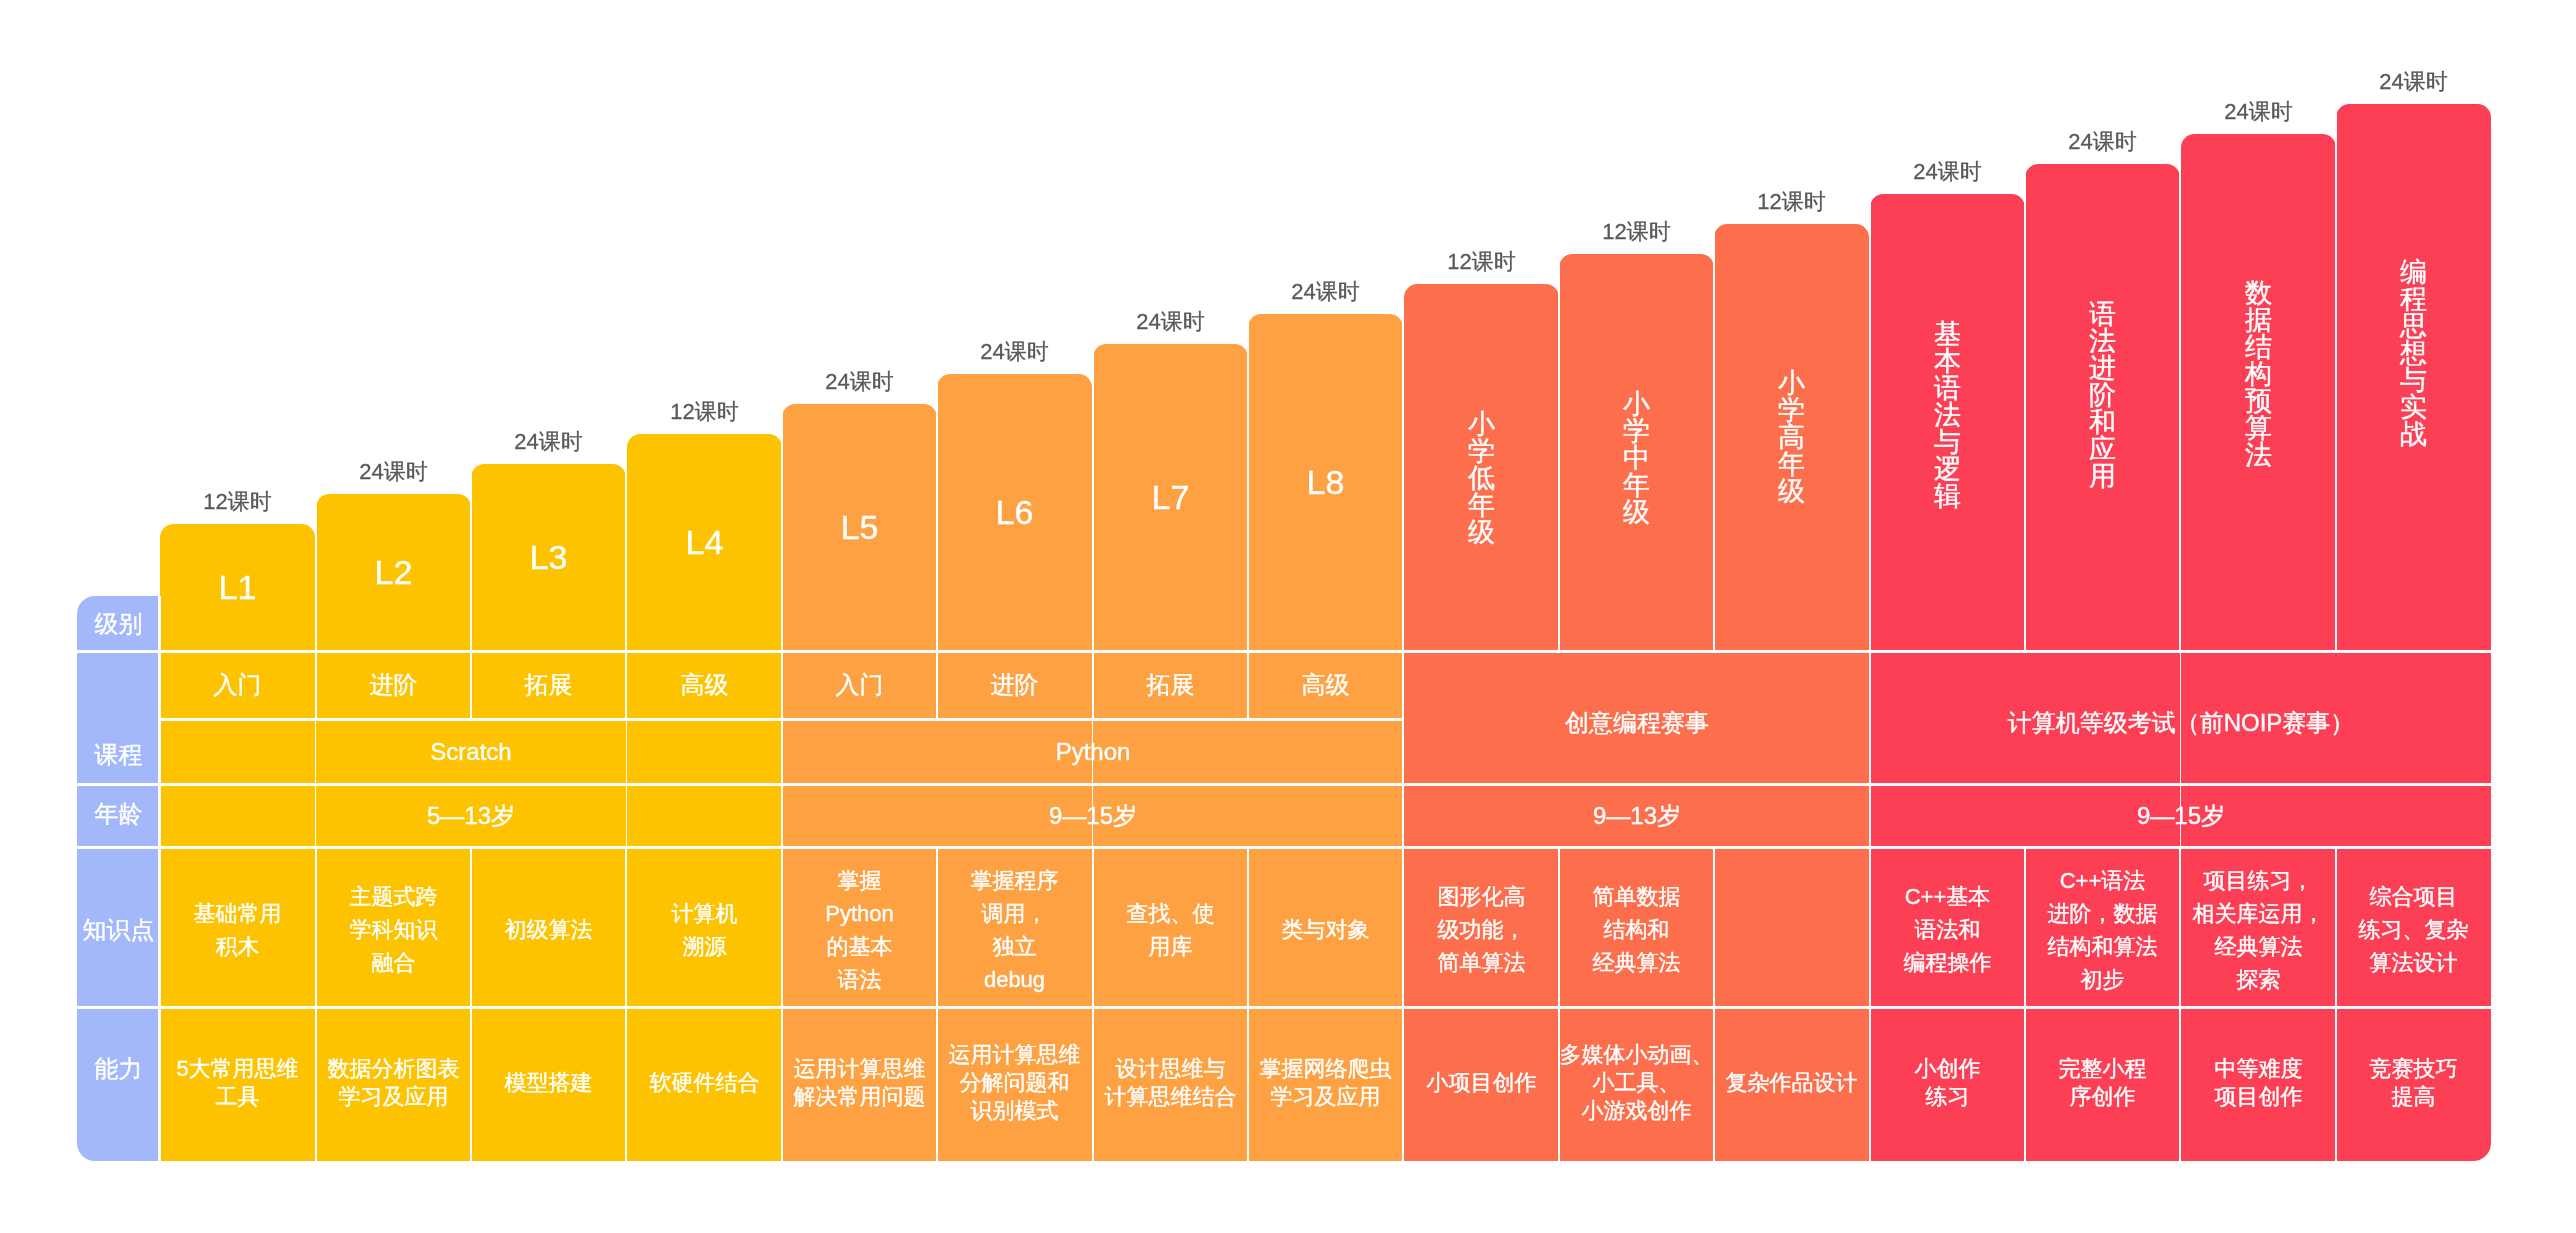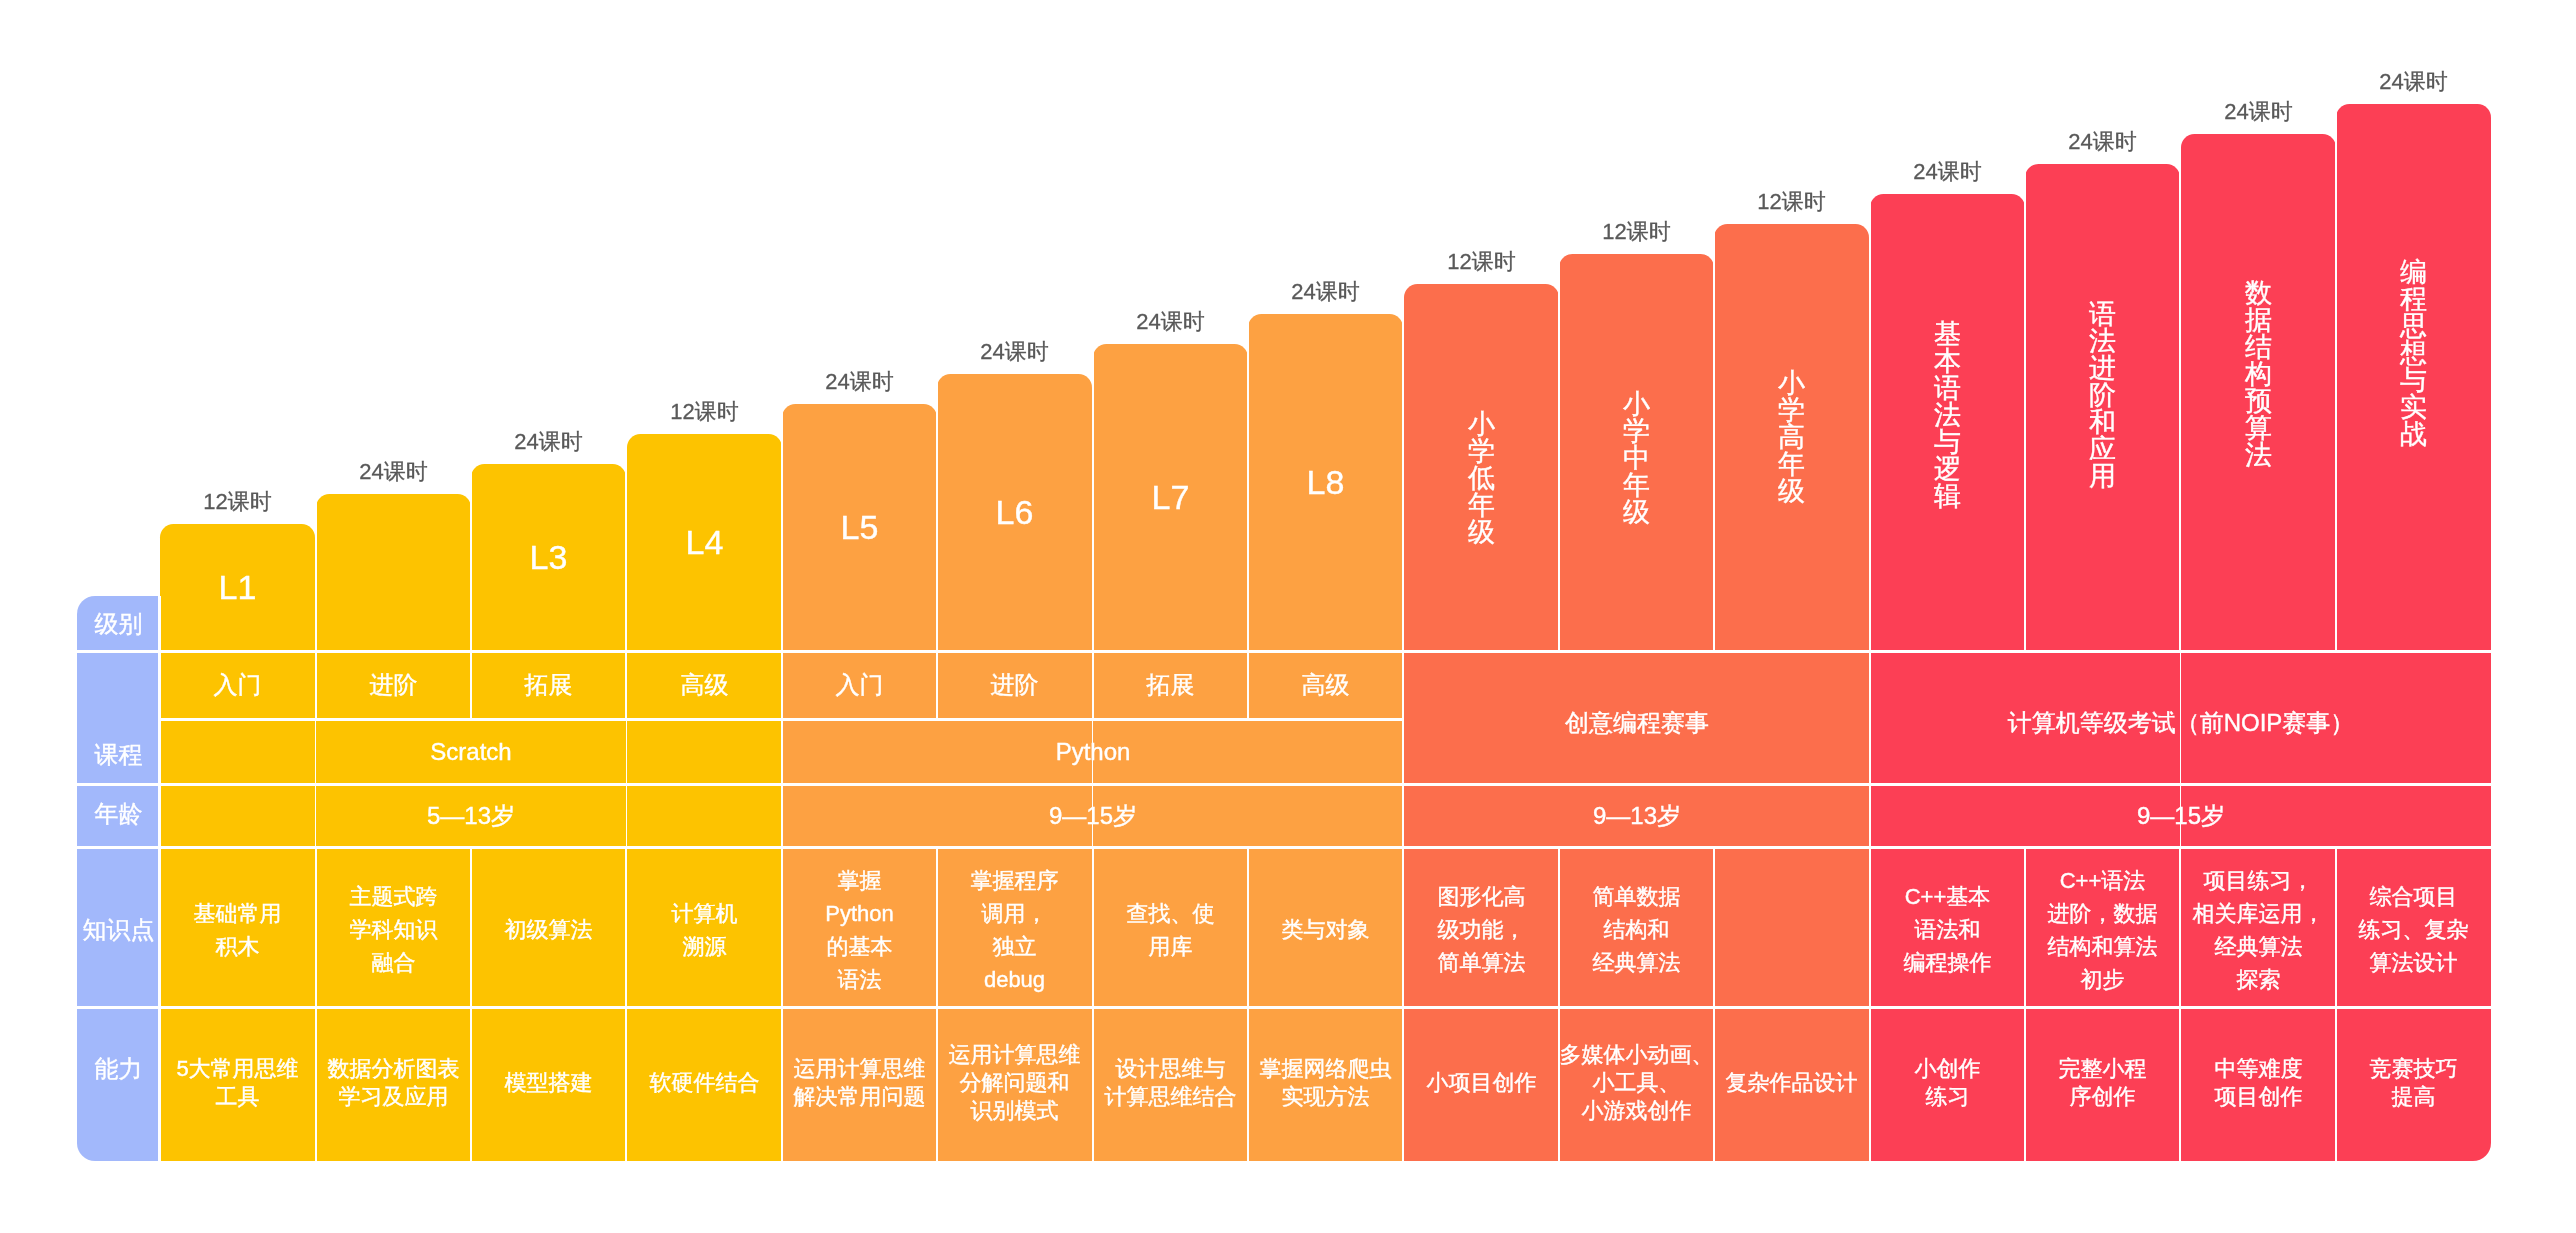--- a/index.html
+++ b/index.html
@@ -127,36 +127,37 @@
 <div class="cell r25 lh31" style="left:471px;top:1006px;width:155px;height:154px">模型搭建</div>
 <div class="cell r25 lh31" style="left:627px;top:1006px;width:155px;height:154px">软硬件结合</div>
 <div class="cell r25 lh31" style="left:782px;top:1006px;width:155px;height:154px">运用计算思维
 解决常用问题</div>
 <div class="cell r25 lh31" style="left:937px;top:1006px;width:155px;height:154px">运用计算思维
 分解问题和
 识别模式</div>
 <div class="cell r25 lh31" style="left:1093px;top:1006px;width:155px;height:154px">设计思维与
 计算思维结合</div>
 <div class="cell r25 lh31" style="left:1248px;top:1006px;width:155px;height:154px">掌握网络爬虫
-实现方法</div>
+学习及应用</div>
 <div class="cell r25 lh31" style="left:1404px;top:1006px;width:155px;height:154px">小项目创作</div>
 <div class="cell r25 lh31" style="left:1559px;top:1006px;width:155px;height:154px">多媒体小动画、
 小工具、
 小游戏创作</div>
 <div class="cell r25 lh31" style="left:1714px;top:1006px;width:155px;height:154px">复杂作品设计</div>
 <div class="cell r25 lh31" style="left:1870px;top:1006px;width:155px;height:154px">小创作
 练习</div>
 <div class="cell r25 lh31" style="left:2025px;top:1006px;width:155px;height:154px">完整小程
 序创作</div>
 <div class="cell r25 lh31" style="left:2336px;top:1006px;width:155px;height:154px">竞赛技巧
 提高</div>
 <div class="cell r25 lh31" style="left:2181px;top:1006px;width:155px;height:154px">中等难度
 项目创作</div>
 
 <div class="bartext" style="left:160px;top:524px;width:155px;height:127px">L1</div>
+<div class="bartext" style="left:316px;top:494px;width:155px;height:157px">L2</div>
 <div class="bartext" style="left:471px;top:464px;width:155px;height:187px">L3</div>
 <div class="bartext" style="left:627px;top:434px;width:155px;height:217px">L4</div>
 <div class="bartext" style="left:782px;top:404px;width:155px;height:247px">L5</div>
 <div class="bartext" style="left:937px;top:374px;width:155px;height:277px">L6</div>
 <div class="bartext" style="left:1093px;top:344px;width:155px;height:307px">L7</div>
 <div class="bartext" style="left:1248px;top:314px;width:155px;height:337px">L8</div>
 <div class="bartext vert" style="left:1404px;top:411px;width:155px;height:134px">
       <span>小</span>
       <span>学</span>
       <span>低</span>

